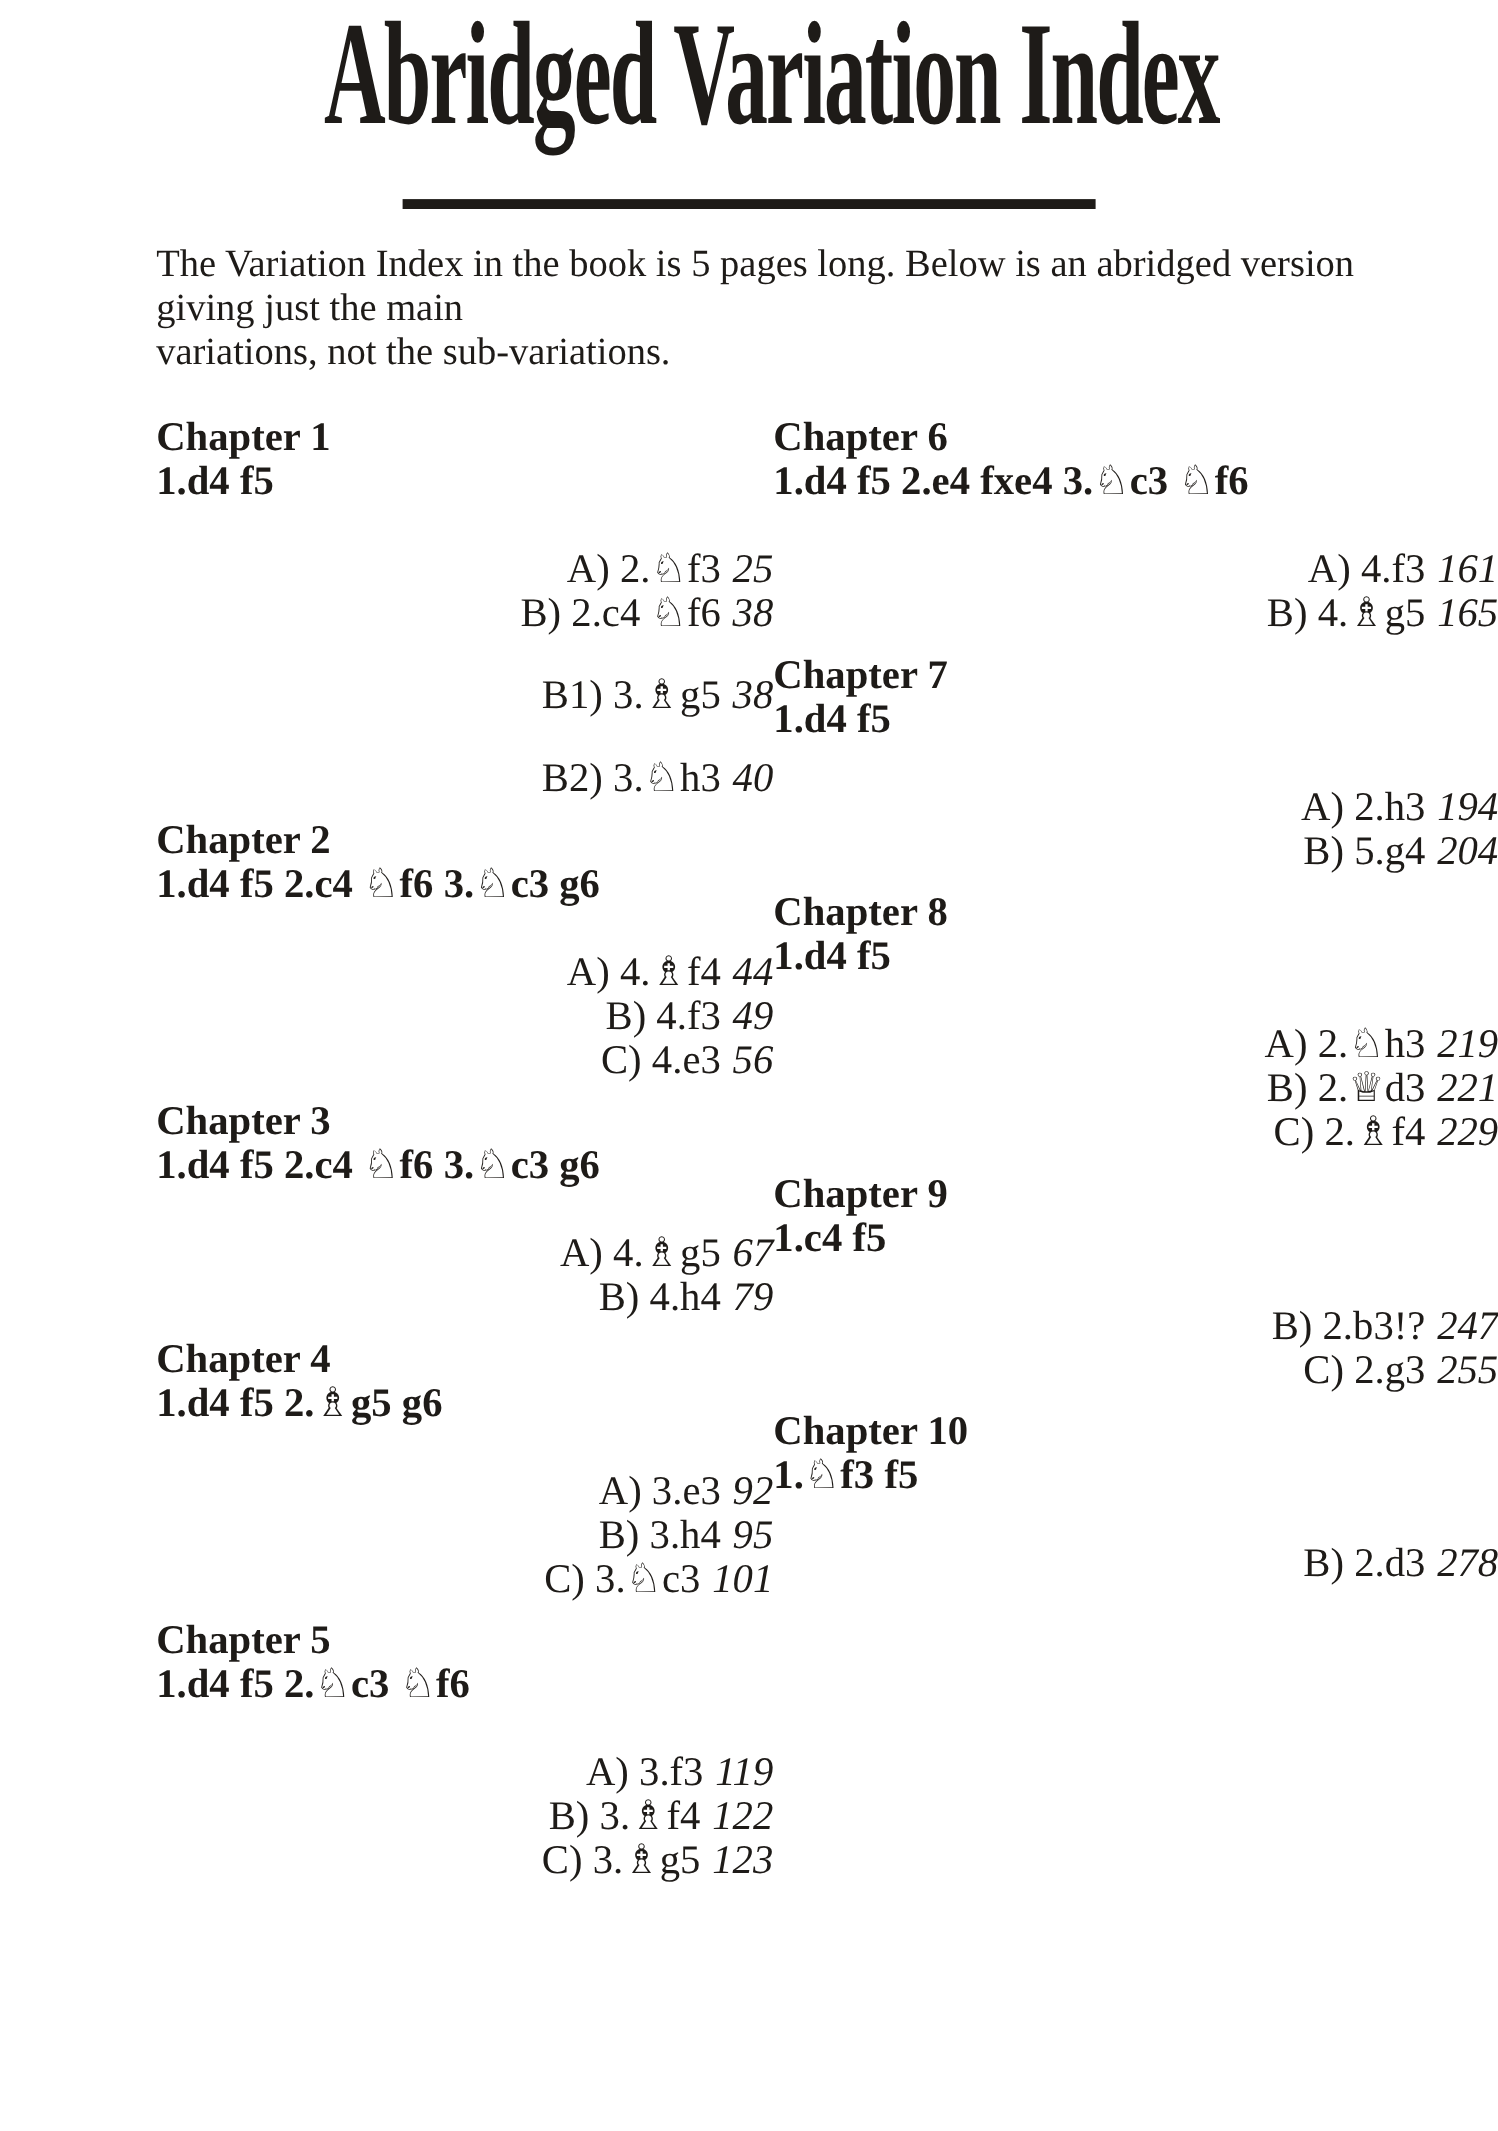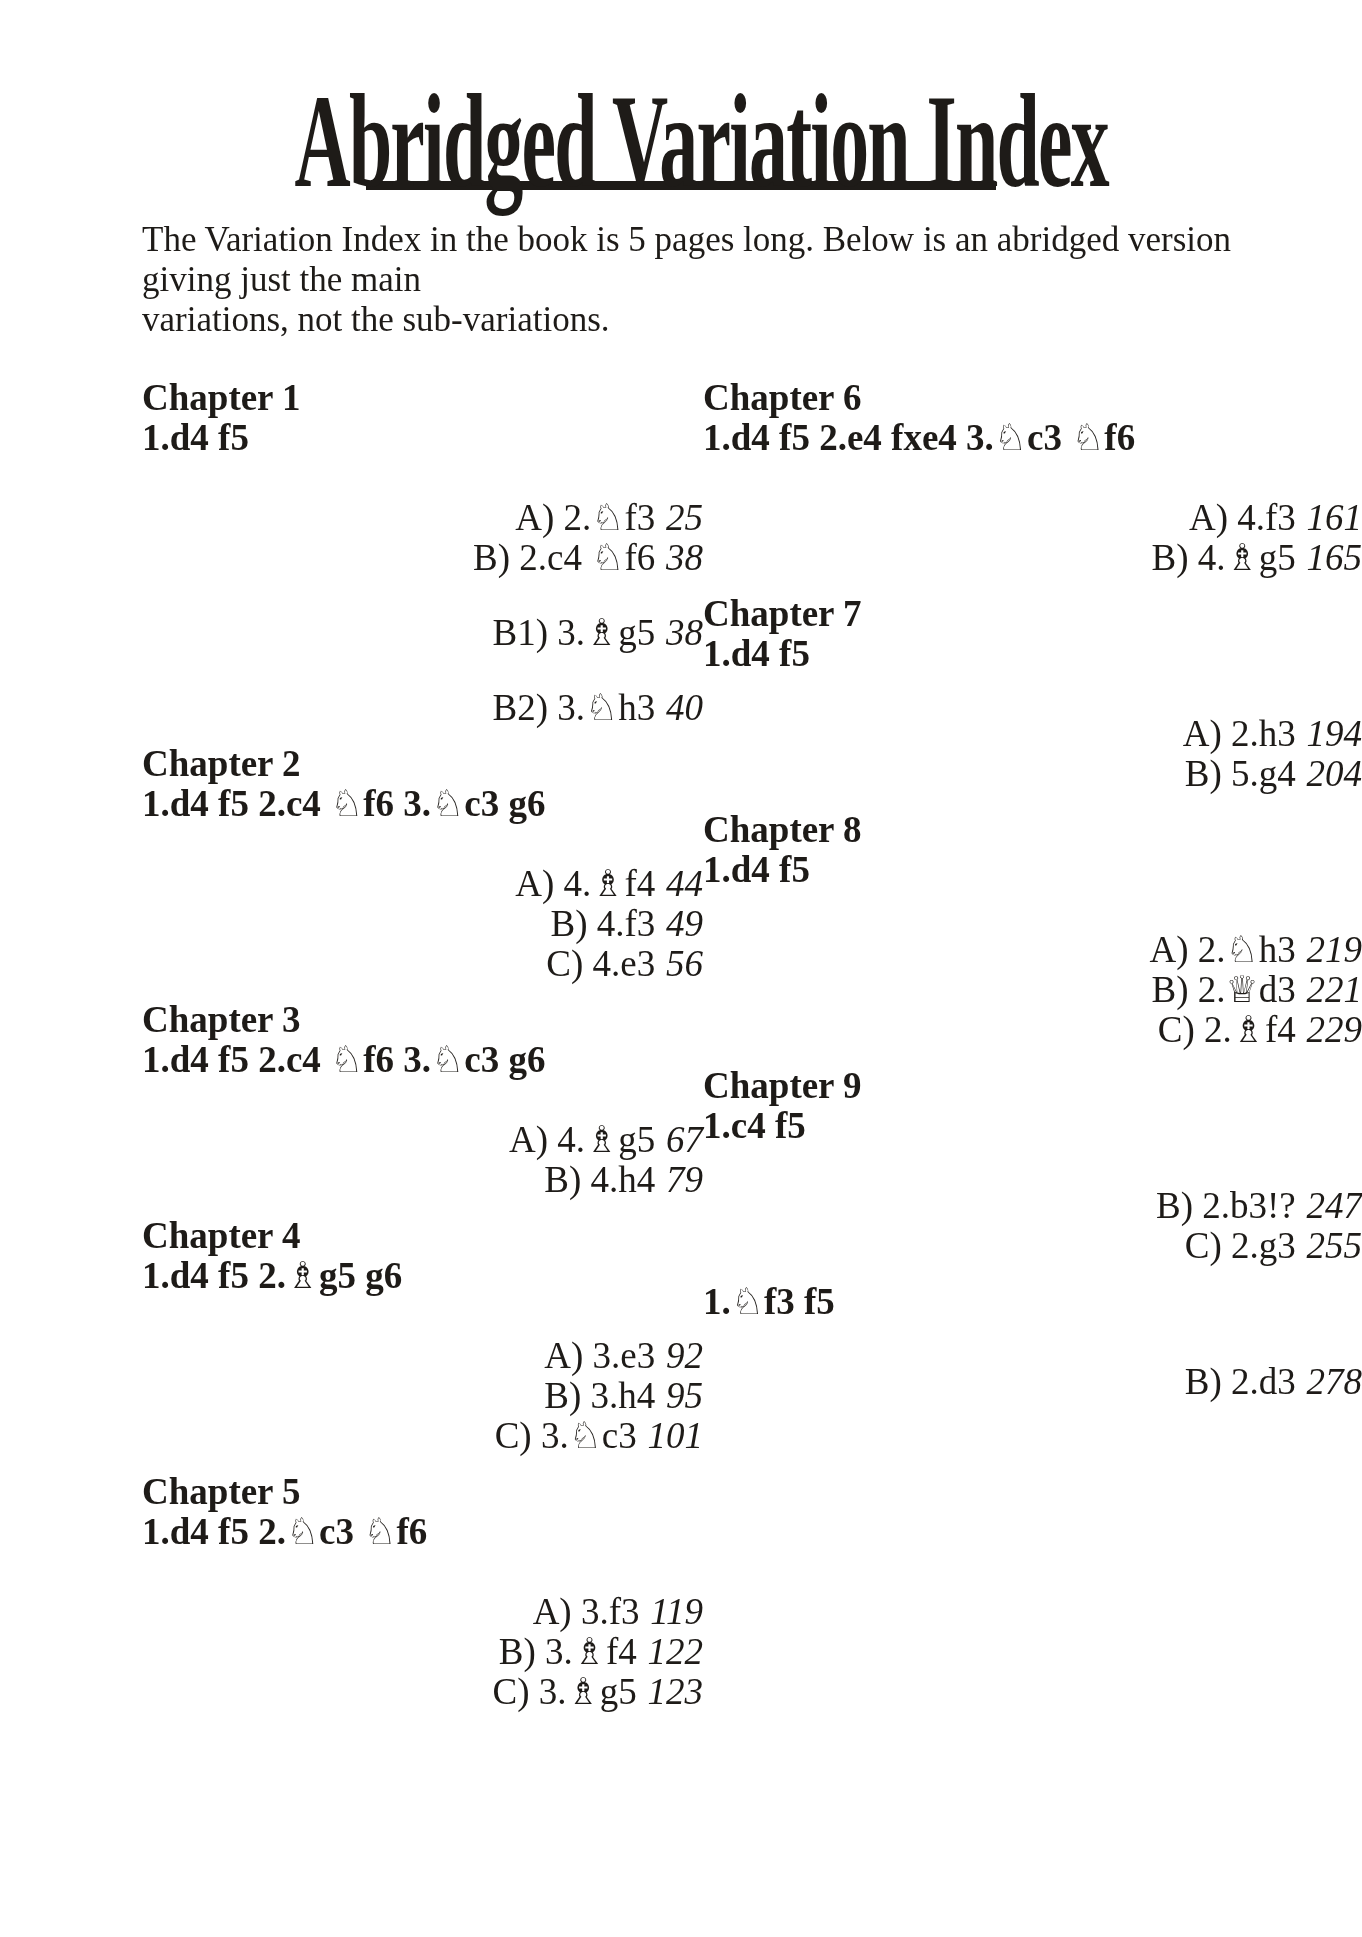--- a/index.html
+++ b/index.html
@@ -7,21 +7,20 @@
   body {
     width: 1362px;
     height: 1937px;
     overflow: hidden;
     color: #1e1b18;
     font-family: "Liberation Serif", "DejaVu Sans", serif;
     position: relative;
   }
   .doc-title {
     text-align: left;
-    padding-top: 74px;
     height: 134px;
     white-space: nowrap;
   }
   .doc-title .stretch {
     display: inline-block;
     font-size: 134px;
     line-height: 134px;
     font-weight: bold;
     letter-spacing: -3px;
     transform: scaleX(0.58);
@@ -177,20 +176,21 @@
         <div class="line">1.c4 f5</div>
       </div>
       <div class="vars">
         <div class="line var"><span class="mv">B) 2.b3!?</span><span class="pg">247</span></div>
         <div class="line var"><span class="mv">C) 2.g3</span><span class="pg">255</span></div>
       </div>
     </div>
 
     <div class="chapter">
       <div class="chapter-head">
+        <div class="line">Chapter 10</div>
         <div class="line">1.♘f3 f5</div>
       </div>
       <div class="vars">
         <div class="line var"><span class="mv">B) 2.d3</span><span class="pg">278</span></div>
       </div>
     </div>
 
   </div>
 
 </div>

